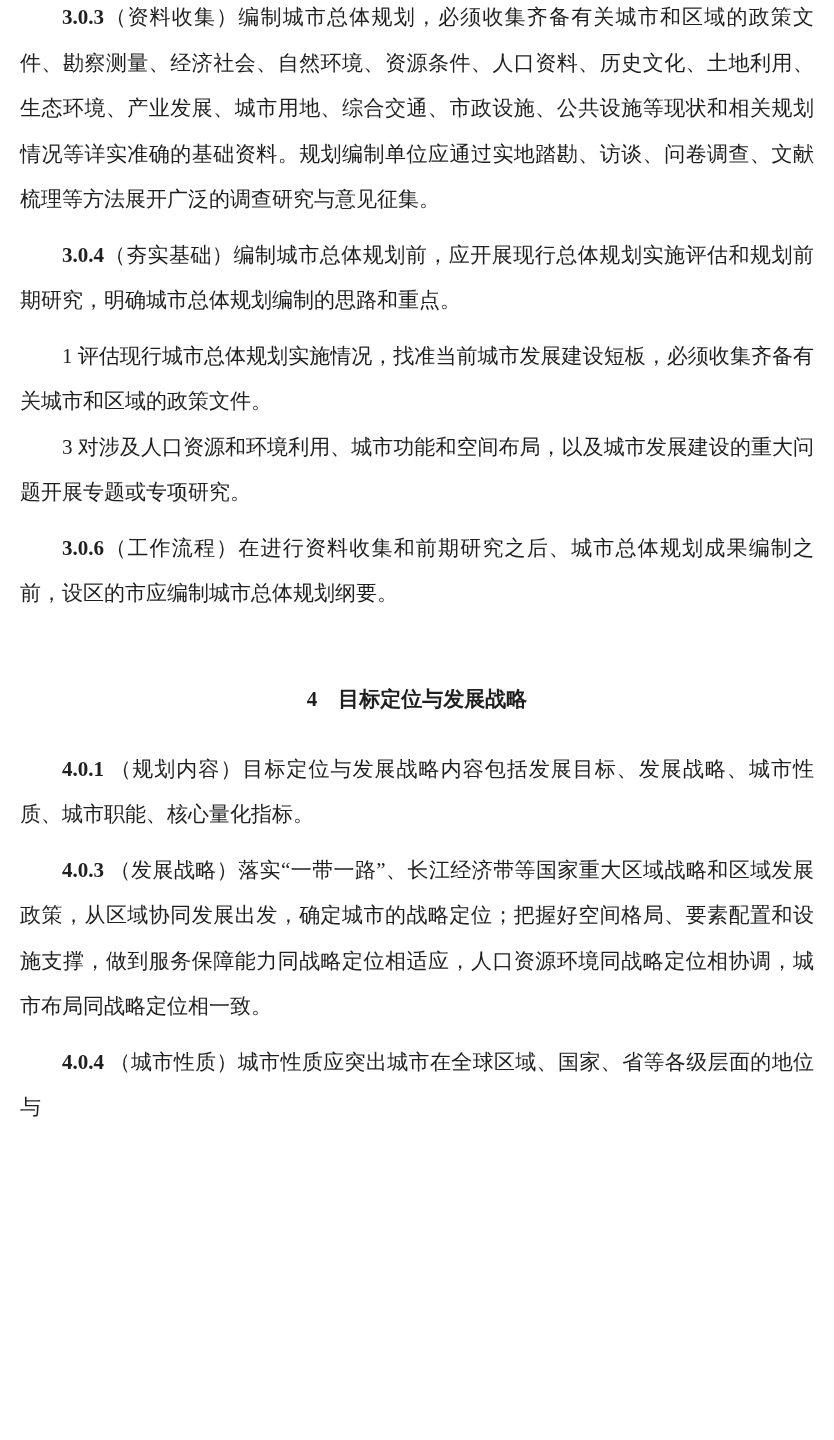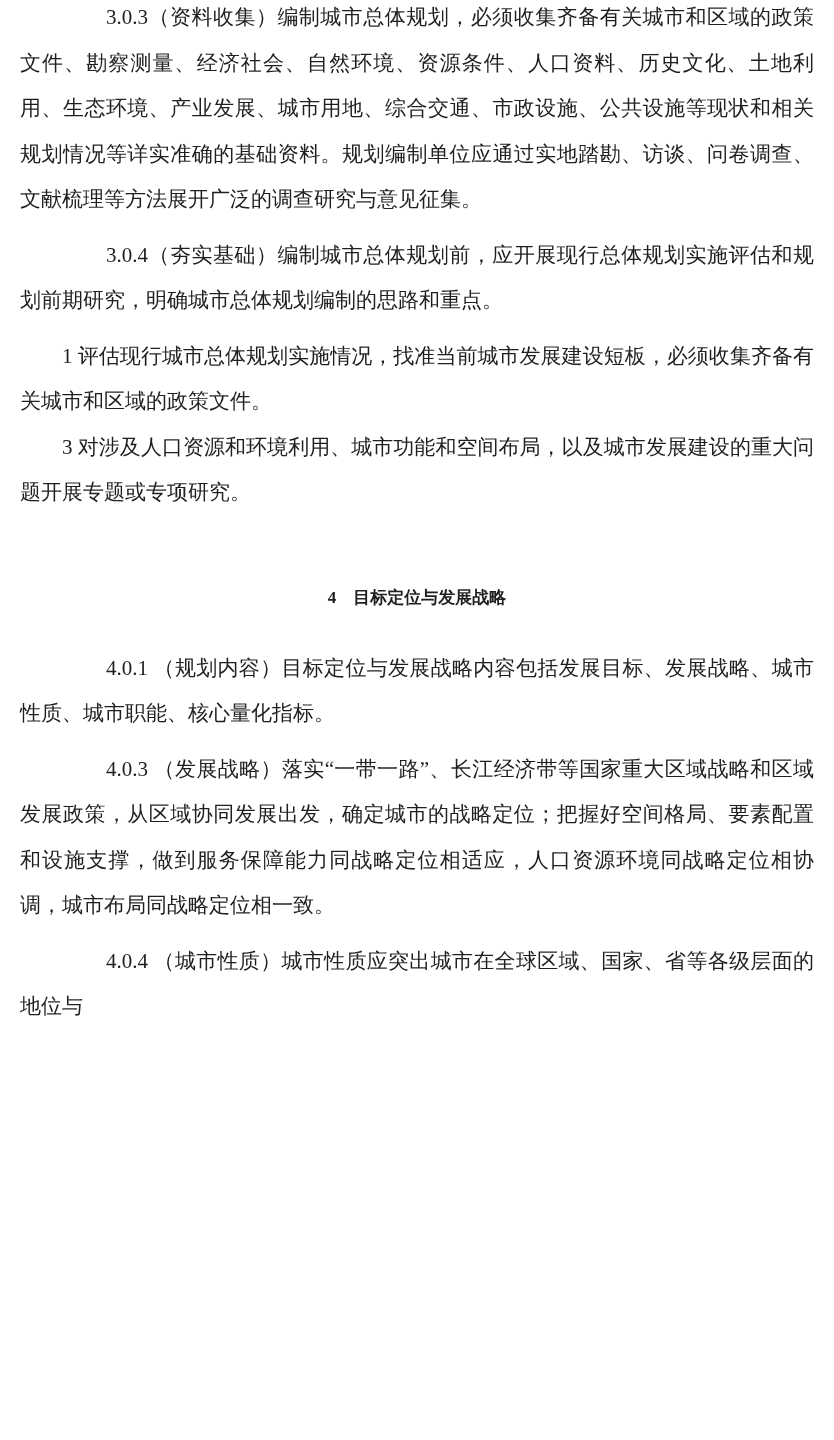--- a/index.html
+++ b/index.html
@@ -16,24 +16,24 @@
     font-size: 21px;
     line-height: 45.5px;
     color: #1f1f1f;
     text-align: justify;
   }
   p.para {
     margin: 0;
     text-indent: 2em;
   }
   p.sect { margin: 10px 0; }
-  p.sect .num { font-weight: normal; margin-left: 44px; }
+  p.sect .num { font-weight: bold; }
   p.item .num { font-weight: normal; }
   h2.chapter-heading {
-    font-size: 17px;
+    font-size: 21px;
     line-height: 36px;
     font-weight: bold;
     text-align: center;
     text-indent: 0;
     margin: 64px 0 30px 0;
     color: #1f1f1f;
   }
   h2.chapter-heading .chapter-title { margin-left: 1em; }
 </style>
 </head>
@@ -45,20 +45,21 @@
 
   <p class="para sect"><b class="num">3.0.4</b><span class="txt">（夯实基础）编制城市总体规划前，应开展现行总体规划实施评估和规划前期研究，明确城市总体规划编制的思路和重点。</span></p>
 
   <p class="para item"><span class="num">1</span><span class="txt"> 评估现行城市总体规划实施情况，找准当前城市发展建设短板，必须收集齐备有关城市和区域的政策文件。</span></p>
 
 
   <p class="para item"><span class="num">3</span><span class="txt"> 对涉及人口资源和环境利用、城市功能和空间布局，以及城市发展建设的重大问题开展专题或专项研究。</span></p>
 
 
 
+  <p class="para sect"><b class="num">3.0.6</b><span class="txt">（工作流程）在进行资料收集和前期研究之后、城市总体规划成果编制之前，设区的市应编制城市总体规划纲要。</span></p>
 
   <h2 class="chapter-heading"><span class="chapter-number">4</span><span class="chapter-title">目标定位与发展战略</span></h2>
 
   <p class="para sect"><b class="num">4.0.1</b><span class="txt"> （规划内容）目标定位与发展战略内容包括发展目标、发展战略、城市性质、城市职能、核心量化指标。</span></p>
 
 
   <p class="para sect"><b class="num">4.0.3</b><span class="txt"> （发展战略）落实“一带一路”、长江经济带等国家重大区域战略和区域发展政策，从区域协同发展出发，确定城市的战略定位；把握好空间格局、要素配置和设施支撑，做到服务保障能力同战略定位相适应，人口资源环境同战略定位相协调，城市布局同战略定位相一致。</span></p>
 
   <p class="para sect"><b class="num">4.0.4</b><span class="txt"> （城市性质）城市性质应突出城市在全球区域、国家、省等各级层面的地位与</span></p>
 

